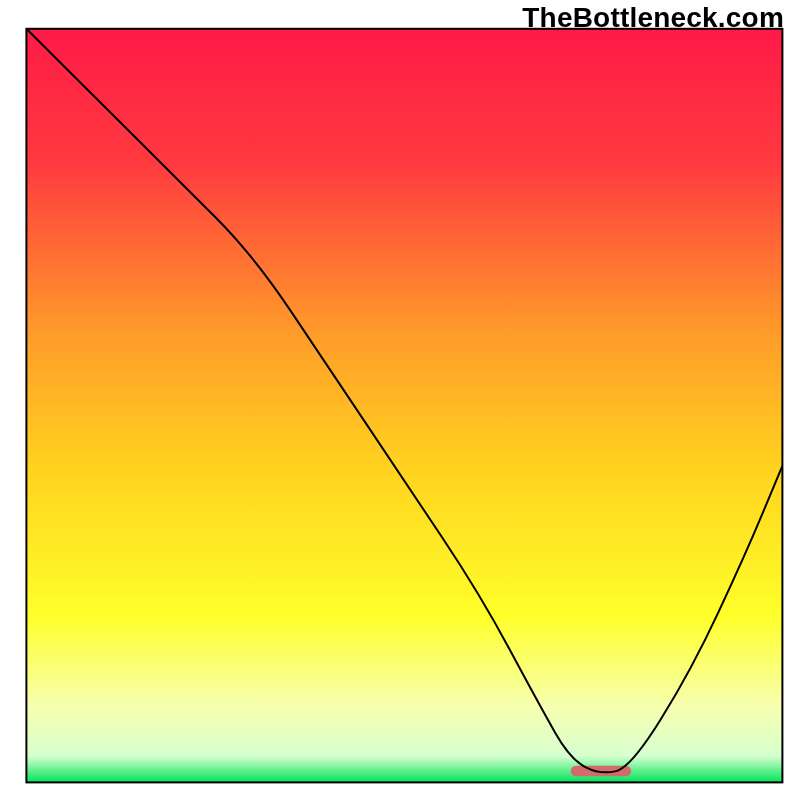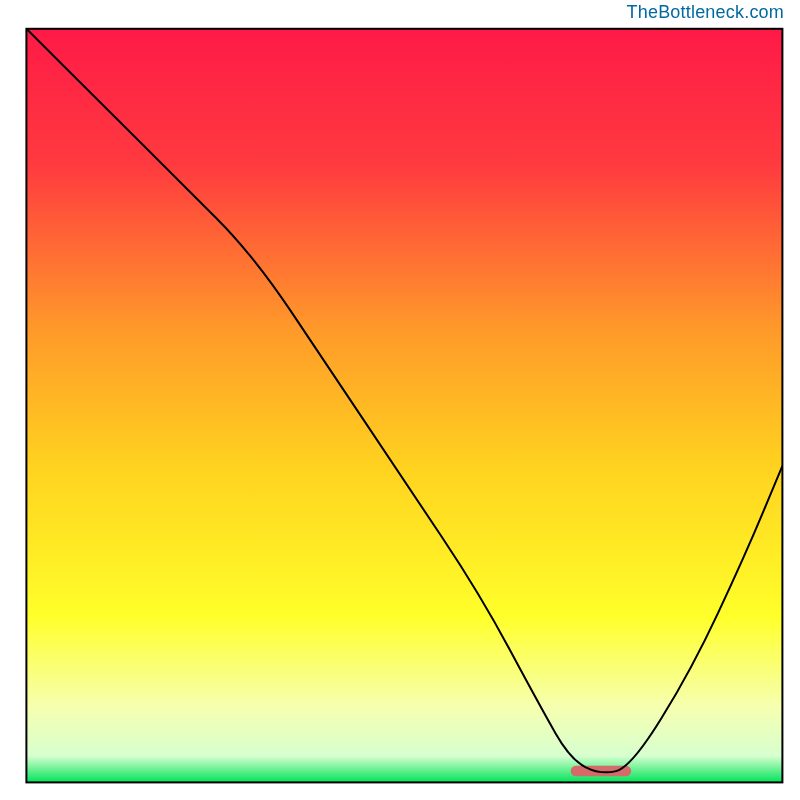--- a/index.html
+++ b/index.html
@@ -13,23 +13,23 @@
   }
   .chart-wrapper {
     position: relative;
     width: 800px;
     height: 800px;
   }
   .watermark {
     position: absolute;
     top: 2px;
     right: 16px;
-    font-size: 18px;
-    font-weight: 400;
-    color: #0369a1;
+    font-size: 28px;
+    font-weight: 700;
+    color: #000000;
     letter-spacing: 0.2px;
   }
   svg.plot {
     position: absolute;
     left: 0;
     top: 0;
   }
 </style>
 </head>
 <body>

